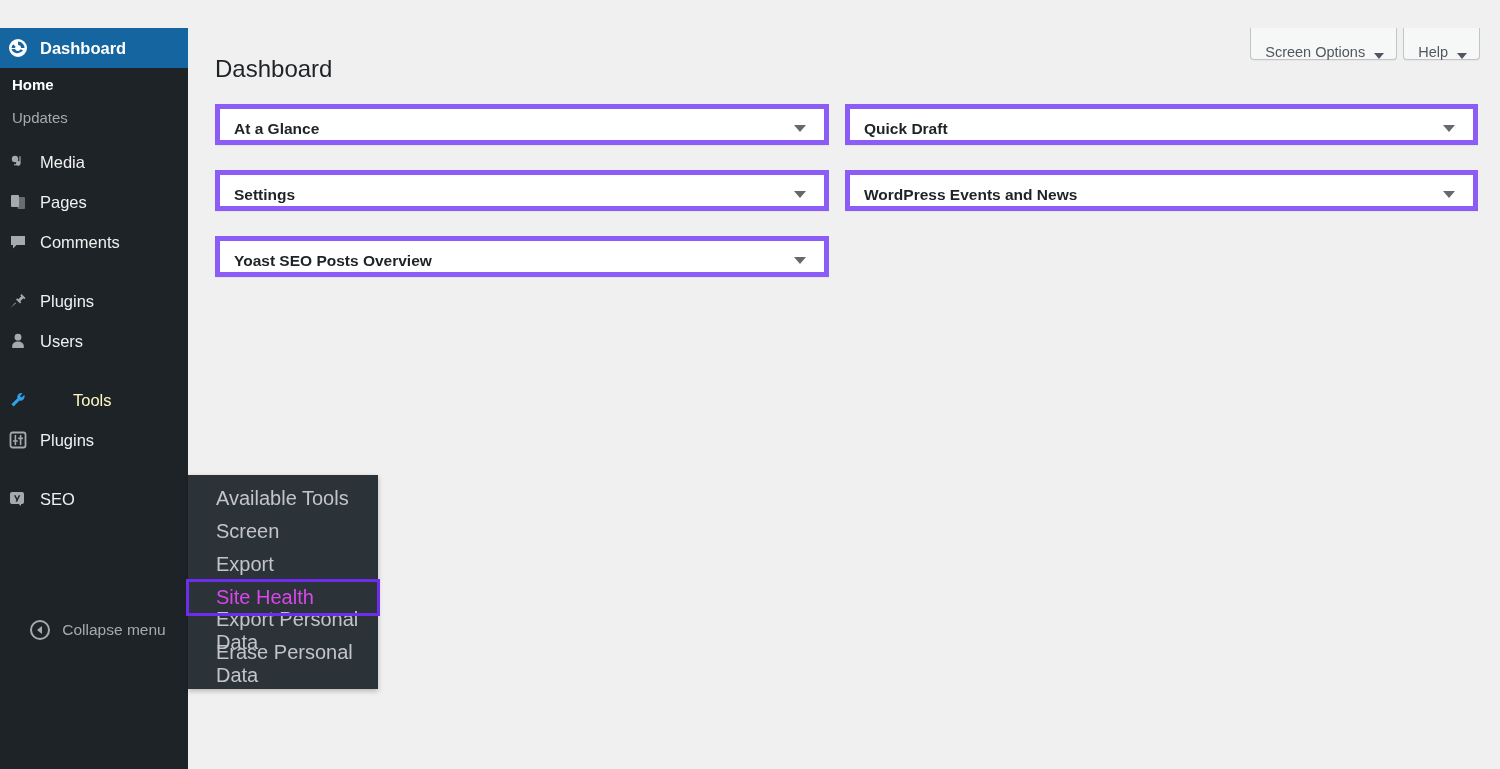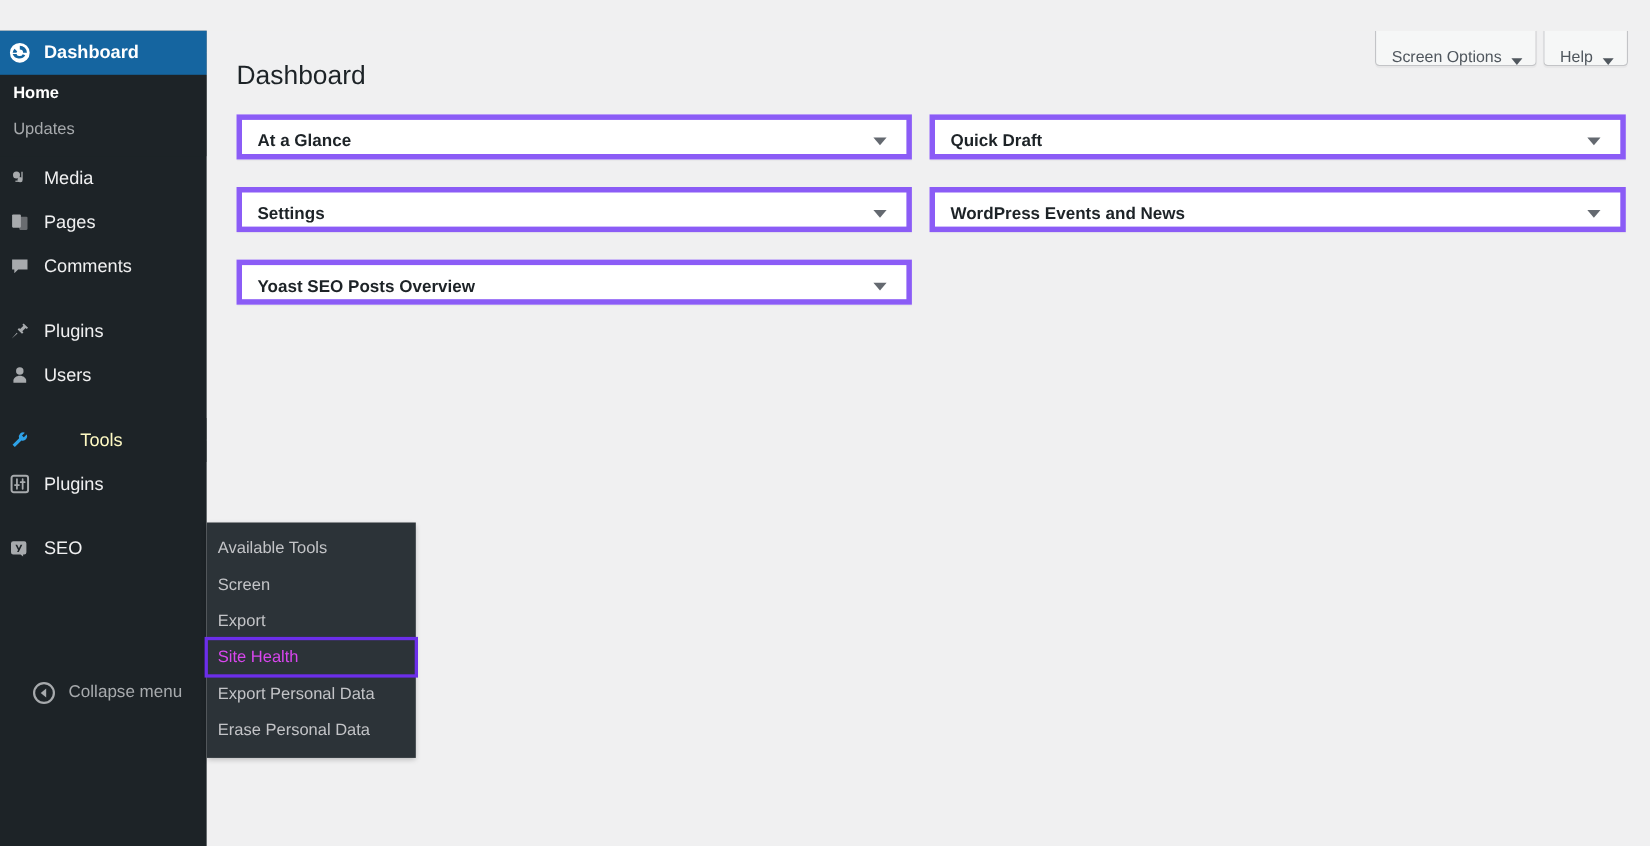--- a/index.html
+++ b/index.html
@@ -148,22 +148,22 @@
     background: #2c3338;
     z-index: 40;
     padding: 7px 0 9px 0;
     box-shadow: 0 2px 5px rgba(0,0,0,0.25);
   }
   #tools-flyout li {
     list-style: none;
     height: 33px;
     display: flex;
     align-items: center;
-    padding-left: 10px;
-    font-size: 15px;
+    padding-left: 28px;
+    font-size: 20px;
     color: #c3c4c7;
     cursor: pointer;
   }
   #tools-flyout li.fly-current {
     color: #d946ef;
   }
   #tools-flyout li.focused {
     outline: 3px solid #6c2eea;
     outline-offset: -1px;
     box-shadow: 0 0 0 1px #6c2eea;

